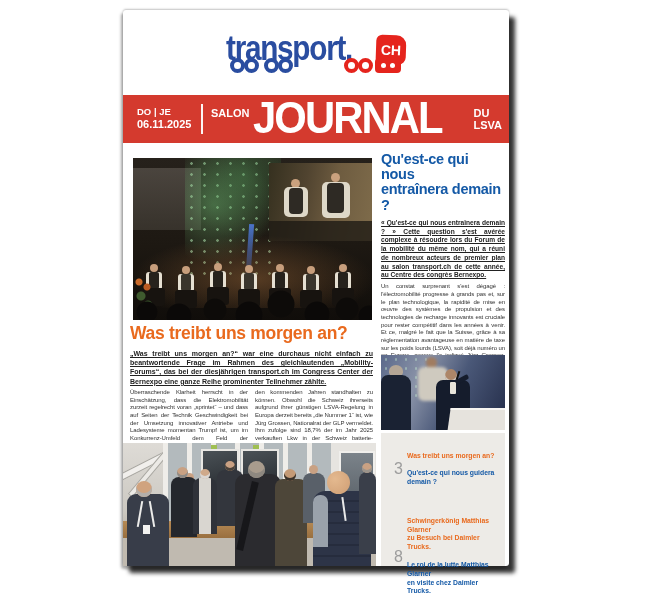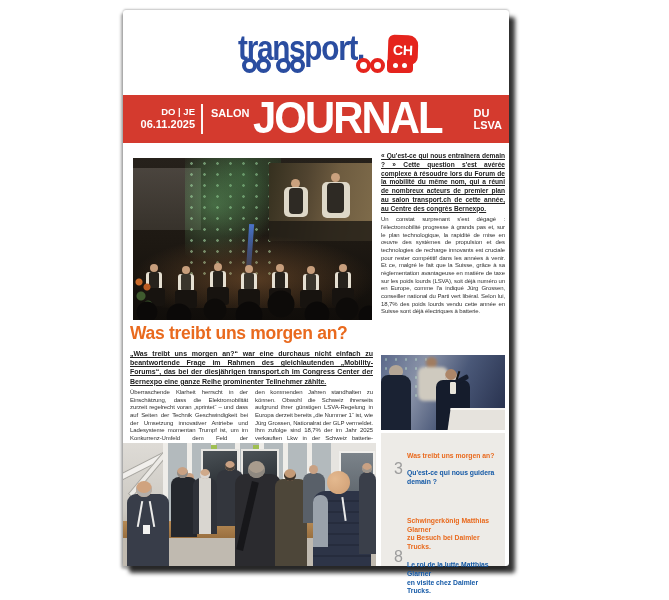--- a/index.html
+++ b/index.html
@@ -6,40 +6,40 @@
   body{
     width:669px;height:600px;background:#ffffff;overflow:hidden;
     font-family:"Liberation Sans", sans-serif;position:relative;
   }
   .paper{
     position:absolute;left:123px;top:10px;width:386px;height:556px;
     background:#ffffff;border-radius:3px;
     box-shadow:6px 7px 4px rgba(15,15,15,.85), -2px 3px 3px rgba(15,15,15,.35), 0 -1px 2px rgba(15,15,15,.25);
   }
   
-  .logo{position:absolute;left:115px;top:20px;width:182px;height:54px;}
+  .logo{position:absolute;left:103px;top:20px;width:182px;height:54px;}
   .brand{position:absolute;left:0;top:0;color:#2a4da0;font-weight:bold;font-size:35px;line-height:35px;
     letter-spacing:-1.5px;transform:scaleX(.85);transform-origin:left top;}
   .ch-box{position:absolute;left:150px;top:5px;width:30px;height:29px;background:#e5241d;
     border-radius:6px 10px 7px 5px;transform:rotate(2deg);color:#fff;font-weight:bold;font-size:14px;
     display:flex;align-items:center;justify-content:center;letter-spacing:0;}
   .wheels{position:absolute;display:flex;align-items:center;}
   .wheels-blue{left:4px;top:28px;}
   .wheels-red{left:118px;top:28px;}
   .ring{width:7px;height:7px;border-radius:50%;background:#fff;border:4px solid #2a4da0;}
   .ring+.ring{margin-left:-1px;}
   .ring-gap{margin-left:5px !important;}
   .ring.red{border-color:#e5241d;}
   .wheel-block{width:26px;height:15px;background:#e5241d;border-radius:4px;margin-left:2px;
     display:flex;align-items:center;justify-content:center;gap:4px;}
   .wheel-block i{width:5px;height:5px;border-radius:50%;background:#fff;display:block;}
   
   .banner{position:absolute;left:0;right:0;top:85px;height:48px;background:#d43a2e;color:#fff;
     display:flex;align-items:center;}
-  .date-block{margin-left:14px;width:58px;text-align:right;line-height:1.15;}
+  .date-block{margin-left:14px;width:58px;text-align:left;line-height:1.15;}
   .day{font-size:9.5px;font-weight:bold;}
   .date{font-size:11px;font-weight:bold;}
   .vline{width:2px;height:30px;background:rgba(255,255,255,.95);margin:0 6px;}
   .kicker-left{font-size:11px;font-weight:bold;position:relative;top:-6px;margin-left:2px;}
   .journal{font-size:44px;font-weight:bold;letter-spacing:-2px;line-height:44px;margin-left:3px;
     transform:scaleX(.95);transform-origin:left center;position:relative;top:-1px;}
   .kicker-right{margin-left:auto;margin-right:7px;font-size:11px;font-weight:bold;line-height:1.1;
     white-space:pre-line;text-align:left;}
   
   .article-de{position:absolute;left:7px;top:313px;width:243px;}
@@ -249,20 +249,22 @@
   <div class="article-de">
     <h1 class="h-de">Was treibt uns morgen an?</h1>
     <div class="lead lead-de">„Was treibt uns morgen an?“ war eine durchaus nicht einfach zu beantwortende Frage im Rahmen des gleichlautenden „Mobility-Forums“, das bei der diesjährigen transport.ch im Congress Center der Bernexpo eine ganze Reihe prominenter Teilnehmer zählte.</div>
     <div class="body-cols">
       <div class="bcol">Überraschende Klarheit herrscht in der Einschätzung, dass die Elektromobilität zurzeit regelrecht voran „sprintet“ – und dass auf Seiten der Technik Geschwindigkeit bei der Umsetzung innovativer Antriebe und Ladesysteme momentan Trumpf ist, um im Konkurrenz-Umfeld dem Feld der Mitbewerber in</div>
       <div class="bcol">den kommenden Jahren standhalten zu können. Obwohl die Schweiz ihrerseits aufgrund ihrer günstigen LSVA-Regelung in Europa derzeit bereits „die Nummer 1“ ist, wie Jürg Grossen, Nationalrat der GLP vermeldet. Ihm zufolge sind 18,7% der im Jahr 2025 verkauften Lkw in der Schweiz batterie-elektrisch unterwegs.</div>
     </div>
   </div>
 
   <div class="col-fr">
+    <h2 class="h-fr">Qu'est-ce qui nous
+entraînera demain ?</h2>
     <div class="lead lead-fr">« Qu'est-ce qui nous entraînera demain ? » Cette question s'est avérée complexe à résoudre lors du Forum de la mobilité du même nom, qui a réuni de nombreux acteurs de premier plan au salon transport.ch de cette année, au Centre des congrès Bernexpo.</div>
     <div class="body-fr">Un constat surprenant s'est dégagé : l'électromobilité progresse à grands pas et, sur le plan technologique, la rapidité de mise en œuvre des systèmes de propulsion et des technologies de recharge innovants est cruciale pour rester compétitif dans les années à venir. Et ce, malgré le fait que la Suisse, grâce à sa réglementation avantageuse en matière de taxe sur les poids lourds (LSVA), soit déjà numéro un en Europe, comme l'a indiqué Jürg Grossen, conseiller national du Parti vert libéral. Selon lui, 18,7% des poids lourds vendu cette année en Suisse sont déjà électriques à batterie.</div>
   </div>
 
   <div class="photo p2">
     <div class="p2-dots"></div>
     <div class="p2-screenman">
         <div class="hd"></div>
         <div class="sh"></div>
       </div>

